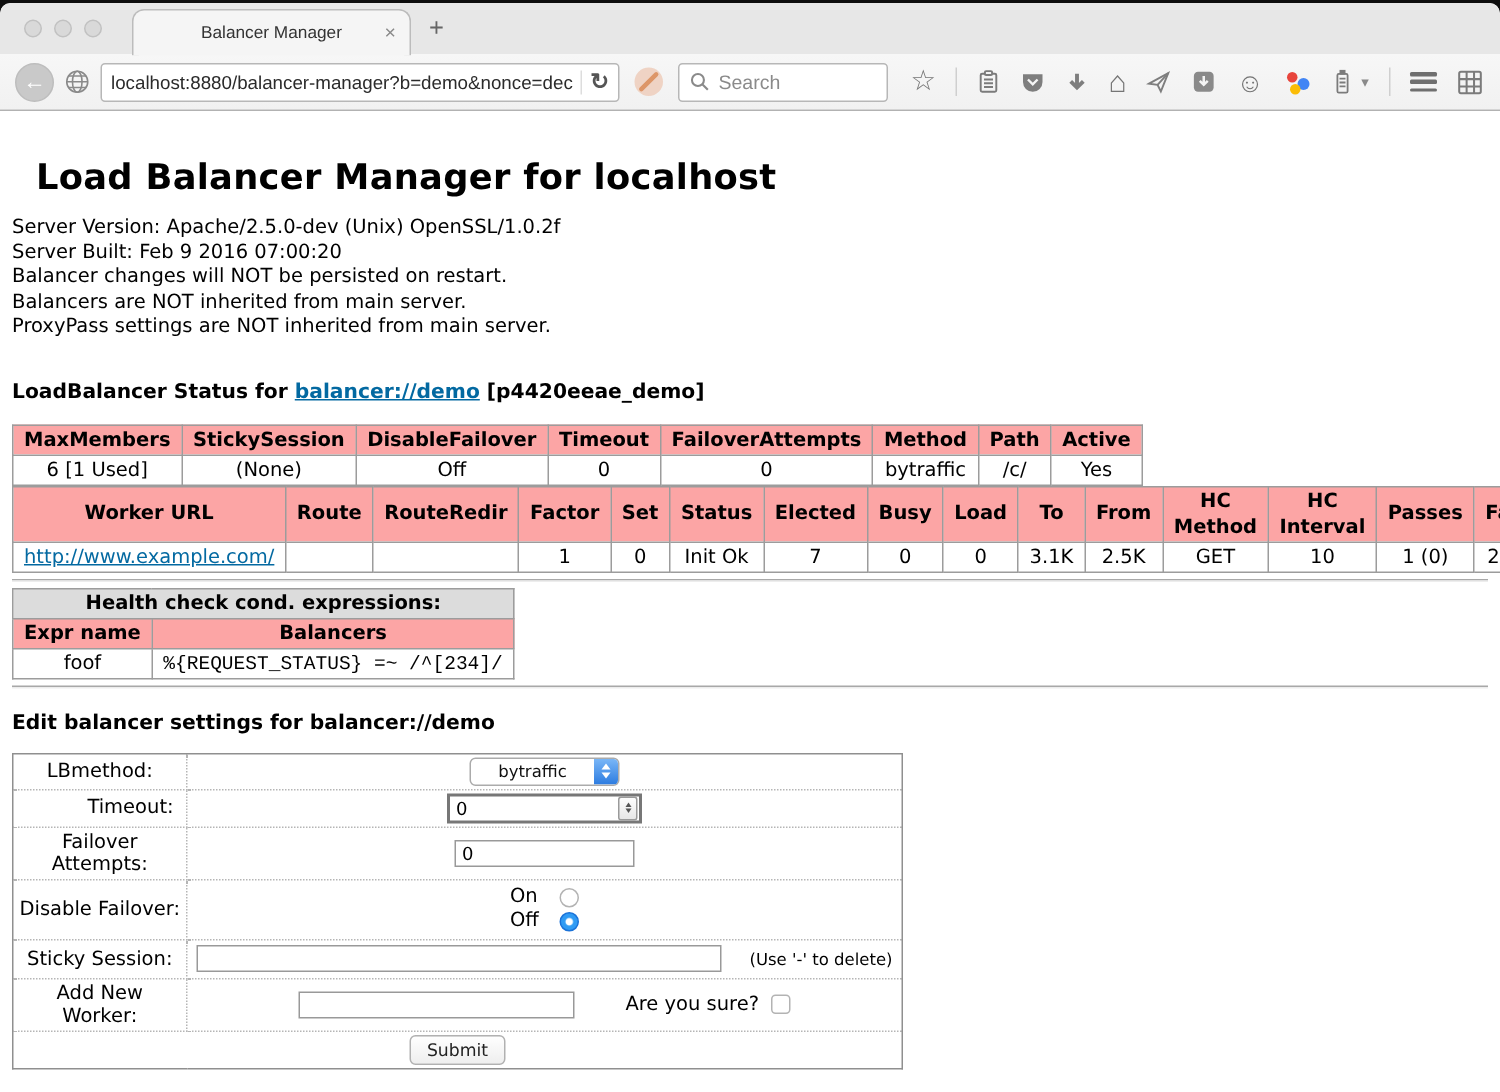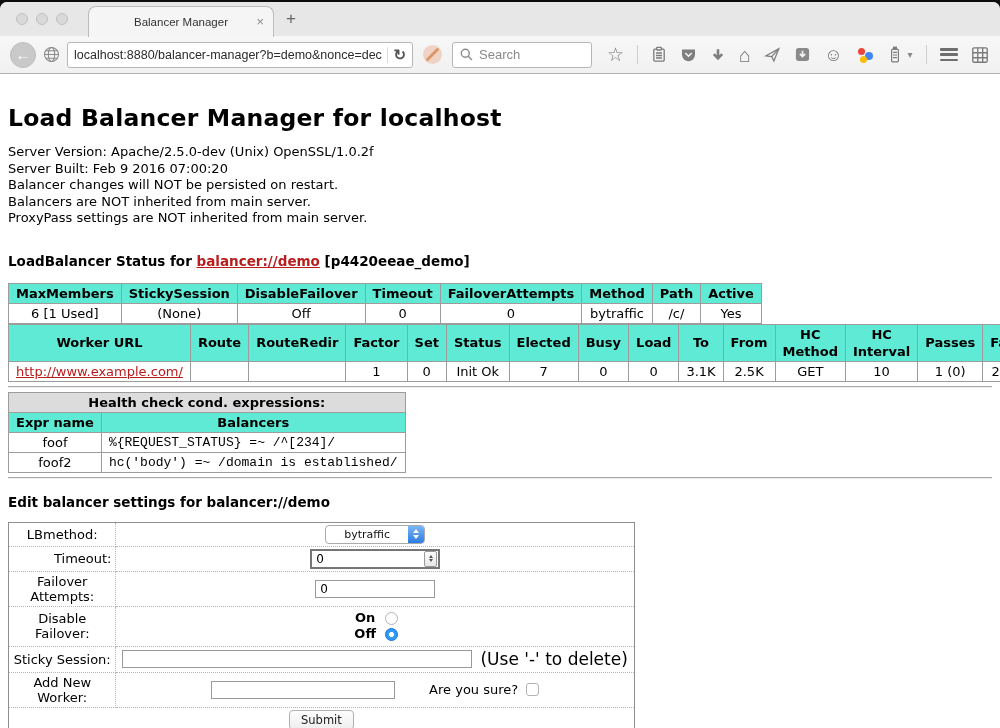--- a/index.html
+++ b/index.html
@@ -58,27 +58,27 @@
   .glyph-caret { font-size:10px; color:#8a8a8a; margin-left:-8px; }
   .dots-wrap { position:relative; width:18px; height:18px; }
   .dots-wrap i { position:absolute; border-radius:50%; }
   .dot-red { width:7px; height:7px; background:#e8453c; left:2px; top:2px; }
   .dot-blue { width:8px; height:8px; background:#4285f4; left:9px; top:6px; }
   .dot-yellow { width:7px; height:7px; background:#fbbc05; left:4px; top:10px; }
   .burger { width:18px; height:13px; display:flex; flex-direction:column; justify-content:space-between; }
   .burger i { height:2.5px; background:#6f6f6f; border-radius:1px; }
   
   .content { padding:0 8px; font-family:"DejaVu Sans", sans-serif; color:#000; background:#fff; }
-  h1.page-title { margin:30px 0 12px; font-size:23.5px; font-weight:bold; letter-spacing:0.2px; }
+  h1.page-title { margin:30px 16px 12px; font-size:23.5px; font-weight:bold; letter-spacing:0.2px; }
   .info-line { font-size:13px; line-height:16.6px; }
   .status-heading { margin:26px 0 14px; font-size:13.5px; font-weight:bold; }
-  a.plink { color:#b91c1c; text-decoration:underline; }
+  a.plink { color:#0369a1; text-decoration:underline; }
   table.ltable { border-collapse:collapse; font-size:13px; margin:0; }
   table.ltable th, table.ltable td { border:1px solid #9c9c9c; padding:1px 7px; text-align:center; line-height:17px; }
-  table.ltable th { background:#5eead4; font-weight:bold; }
+  table.ltable th { background:#fca5a5; font-weight:bold; }
   table.ltable td { background:#fff; }
   .tbl-balancer { margin-top:0; }
   .tbl-worker { margin-top:15px; width:983px; }
   .tbl-worker td.cell-url { text-align:left; }
   hr.rule { border:none; border-top:1px solid #a8a8a8; border-bottom:1px solid #ededed; margin:4px 0; }
   .tbl-health { margin-top:3px;border-radius:10px; }
   .tbl-health th.span-title { background:#dcdcdc; }
   .tbl-health td.expr { text-align:left;font-family:Liberation Mono, monospace; }
   .edit-heading { margin:15px 0 12px; font-size:13.5px; font-weight:bold; }
   
@@ -101,24 +101,24 @@
   .spinner { width:13px; height:16px; border:1px solid #9a9a9a; border-radius:2px; background:linear-gradient(#fdfdfd,#e7e7e7); display:flex; flex-direction:column; align-items:center; justify-content:center; gap:1px; }
   .sp-up { width:0; height:0; border-left:2.5px solid transparent; border-right:2.5px solid transparent; border-bottom:3px solid #555; }
   .sp-dn { width:0; height:0; border-left:2.5px solid transparent; border-right:2.5px solid transparent; border-top:3px solid #555; }
   input.txt { height:18px; border:1px solid #999; font-size:12px; padding:1px 4px; font-family:"DejaVu Sans",sans-serif; background:#fff; }
   .w120 { width:120px; }
   .w350 { width:350px; }
   .w184 { width:184px; }
   .radio { width:13px; height:13px; border-radius:50%; border:1px solid #b3b3b3; background:#fff; display:inline-block; }
   .radio.checked { border:1px solid #1a72d8; background:radial-gradient(circle at 50% 50%, #fff 0 2.2px, #2f9bf4 2.8px); }
   .radio-line { display:flex; align-items:center; justify-content:center; gap:7px; line-height:16px; }
-  .radio-label { width:26px; text-align:center;font-weight:bold; }
+  .radio-label { width:26px; text-align:left; }
   .checkbox { width:13px; height:13px; border:1px solid #b3b3b3; border-radius:3px; background:#fff; display:inline-block; }
   .sticky-row { display:flex; align-items:center; justify-content:space-between; gap:8px; padding:0 2px; }
-  .hint { font-size:17px; white-space:nowrap; }
+  .hint { font-size:11px; white-space:nowrap; }
   .addworker-row { display:flex; align-items:center; justify-content:center; gap:8px; }
   .gap18 { width:18px; }
   .submit-btn {
     font-family:"DejaVu Sans",sans-serif; font-size:11.5px; color:#222;
     background:linear-gradient(#fefefe,#eee); border:1px solid #b1b1b1; border-radius:4px;
     padding:2px 11px; line-height:14px;
   }
 </style>
 </head>
 <body>
@@ -314,24 +314,20 @@
         <th class="span-title" colspan="2">Health check cond. expressions:</th>
       </tr>
       <tr>
         <th>Expr name</th>
         <th>Balancers</th>
       </tr>
       <tr>
         <td>foof</td>
         <td class="expr">%{REQUEST_STATUS} =~ /^[234]/</td>
       </tr>
-      <tr>
-        <td>foof2</td>
-        <td class="expr">hc('body') =~ /domain is established/</td>
-      </tr>
     </tbody>
       </table>
 
     <hr class="rule">
 
     <div class="edit-heading">Edit balancer settings for balancer://demo</div>
 
     <table class="formtbl">
       <tbody>
           <tr>

